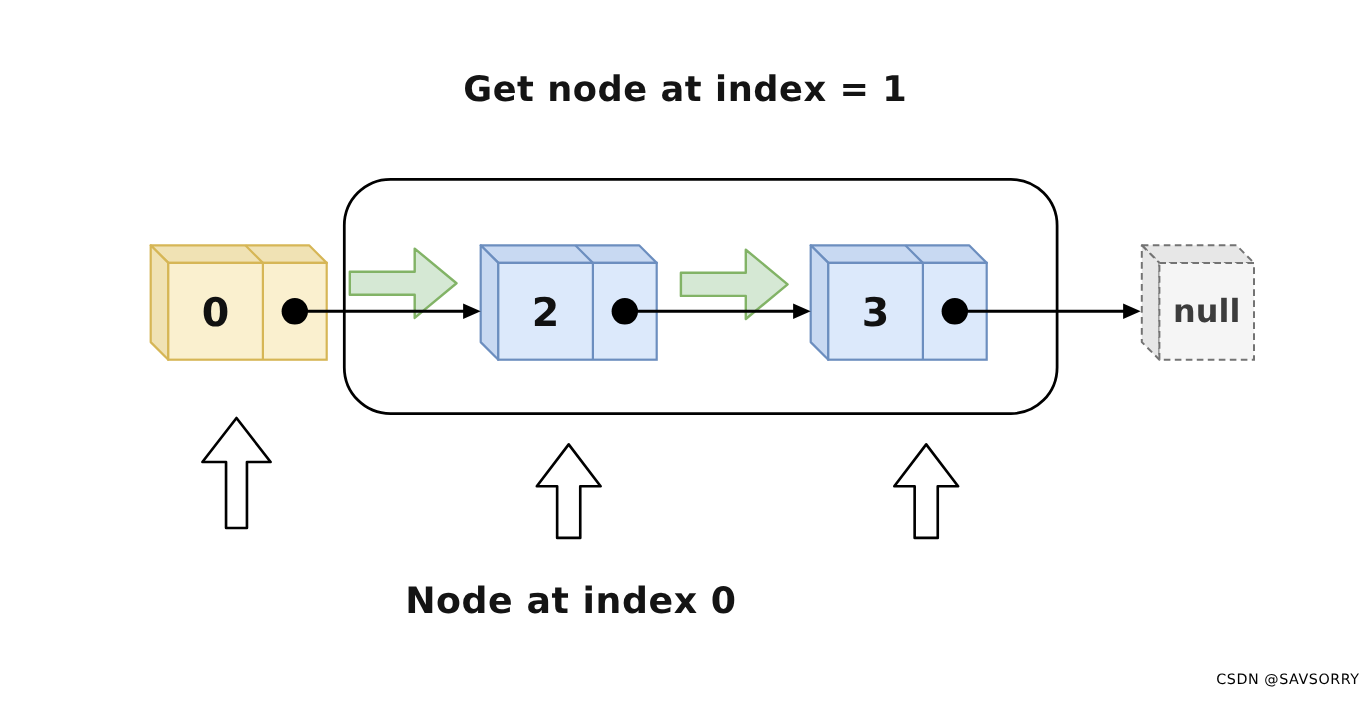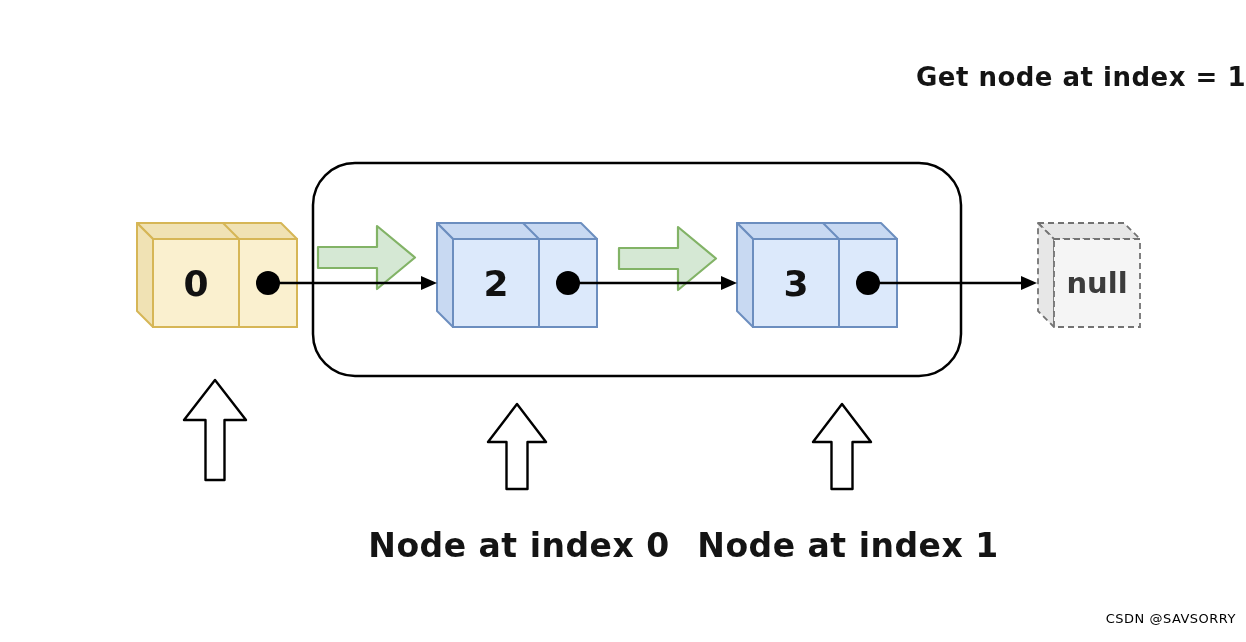--- a/index.html
+++ b/index.html
@@ -22,22 +22,22 @@
   }
   .diagram-text {
     position: absolute;
     color: #141414;
     white-space: nowrap;
   }
   .title {
     top: 62px;
     left: 0;
     width: 100%;
-    text-align: right;
-    font-size: 26px;
+    text-align: center;
+    font-size: 32px;
     font-weight: 600;
     letter-spacing: 0.5px;
   }
   .caption {
     top: 526px;
     transform: translateX(-50%);
     font-size: 33px;
     font-weight: 600;
     letter-spacing: 0.5px;
   }
@@ -131,16 +131,15 @@
     </g>
 
     <polygon points="215,380 246,420 224.5,420 224.5,480 205.5,480 205.5,420 184,420" fill="#ffffff" stroke-width="2.4" stroke-linejoin="round" stroke="#000000"></polygon>
     <polygon points="517,404 546,442 527.5,442 527.5,489 506.5,489 506.5,442 488,442" fill="#ffffff" stroke-width="2.4" stroke-linejoin="round" stroke="#000000"></polygon>
     <polygon points="842,404 871,442 852.5,442 852.5,489 831.5,489 831.5,442 813,442" fill="#ffffff" stroke-width="2.4" stroke-linejoin="round" stroke="#000000"></polygon>
   </svg>
 
   <div class="diagram-text title">Get node at index = 1</div>
 
   <div class="diagram-text caption node0">Node at index 0</div>
-  <div class="diagram-text caption node1">Node at index 1</div>
 
   <div class="watermark">CSDN @SAVSORRY</div>
 </div>
 
 </body></html>

